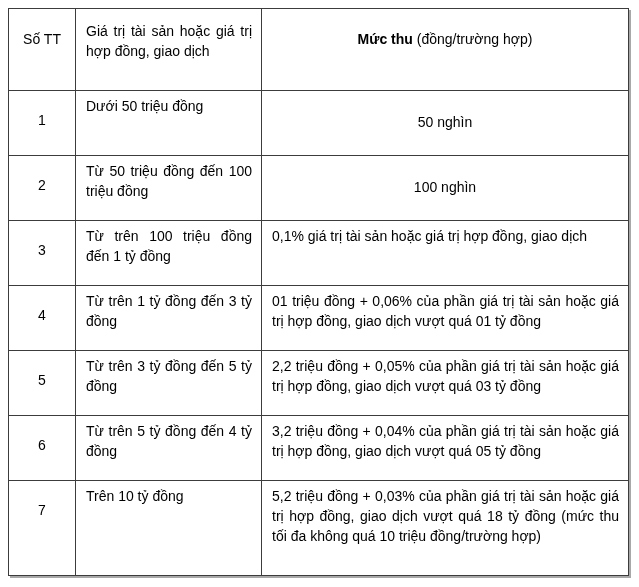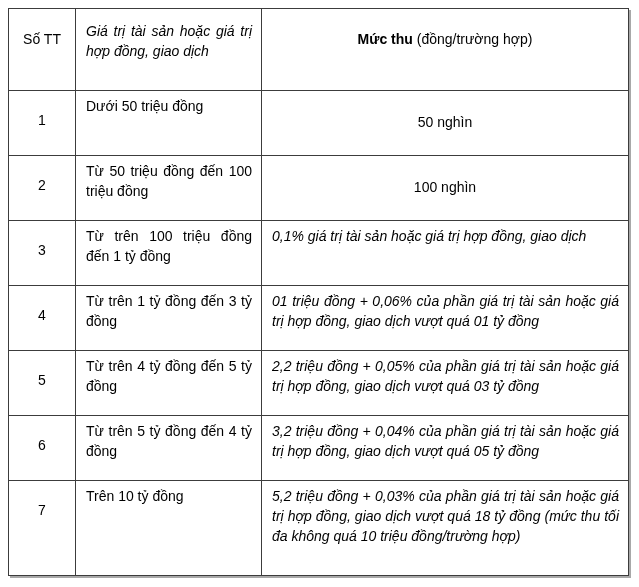--- a/index.html
+++ b/index.html
@@ -41,21 +41,20 @@
   
   th.h-no{
     text-align:center;
     padding:21px 2px 4px;
     font-weight:bold;
   }
   th.h-value{
     text-align:justify;
     padding:13px 9px 4px 10px;
     font-weight:bold;
-    font-style:italic;
   }
   th.h-fee{
     text-align:center;
     padding:21px 6px 4px;
   }
   th.h-fee .bold{font-weight:bold;text-align:right;}
   
   td.c-no{
     text-align:center;
     padding:20px 2px 4px;
@@ -64,21 +63,20 @@
     text-align:justify;
     padding:6px 9px 12px 10px;
   }
   td.c-fee-center{
     text-align:center;
     padding:22px 6px 4px;
   }
   td.c-fee{
     text-align:justify;
     padding:6px 9px 16px 10px;
-    font-style:italic;
   }
 </style>
 </head>
 <body>
 
 <table class="fee-table">
   <colgroup>
     <col style="width:67px">
     <col style="width:186px">
     <col style="width:367px">
@@ -106,21 +104,21 @@
       <td class="c-value">Từ trên 100 triệu đồng đến 1 tỷ đồng</td>
       <td class="c-fee">0,1% giá trị tài sản hoặc giá trị hợp đồng, giao dịch</td>
     </tr>
     <tr class="r-std">
       <td class="c-no">4</td>
       <td class="c-value">Từ trên 1 tỷ đồng đến 3 tỷ đồng</td>
       <td class="c-fee">01 triệu đồng + 0,06% của phần giá trị tài sản hoặc giá trị hợp đồng, giao dịch vượt quá 01 tỷ đồng</td>
     </tr>
     <tr class="r-std">
       <td class="c-no">5</td>
-      <td class="c-value">Từ trên 4 tỷ đồng đến 5 tỷ đồng</td>
+      <td class="c-value">Từ trên 3 tỷ đồng đến 5 tỷ đồng</td>
       <td class="c-fee">2,2 triệu đồng + 0,05% của phần giá trị tài sản hoặc giá trị hợp đồng, giao dịch vượt quá 03 tỷ đồng</td>
     </tr>
     <tr class="r-std">
       <td class="c-no">6</td>
       <td class="c-value">Từ trên 5 tỷ đồng đến 4 tỷ đồng</td>
       <td class="c-fee">3,2 triệu đồng + 0,04% của phần giá trị tài sản hoặc giá trị hợp đồng, giao dịch vượt quá 05 tỷ đồng</td>
     </tr>
     <tr class="r-tall">
       <td class="c-no">7</td>
       <td class="c-value">Trên 10 tỷ đồng</td>

